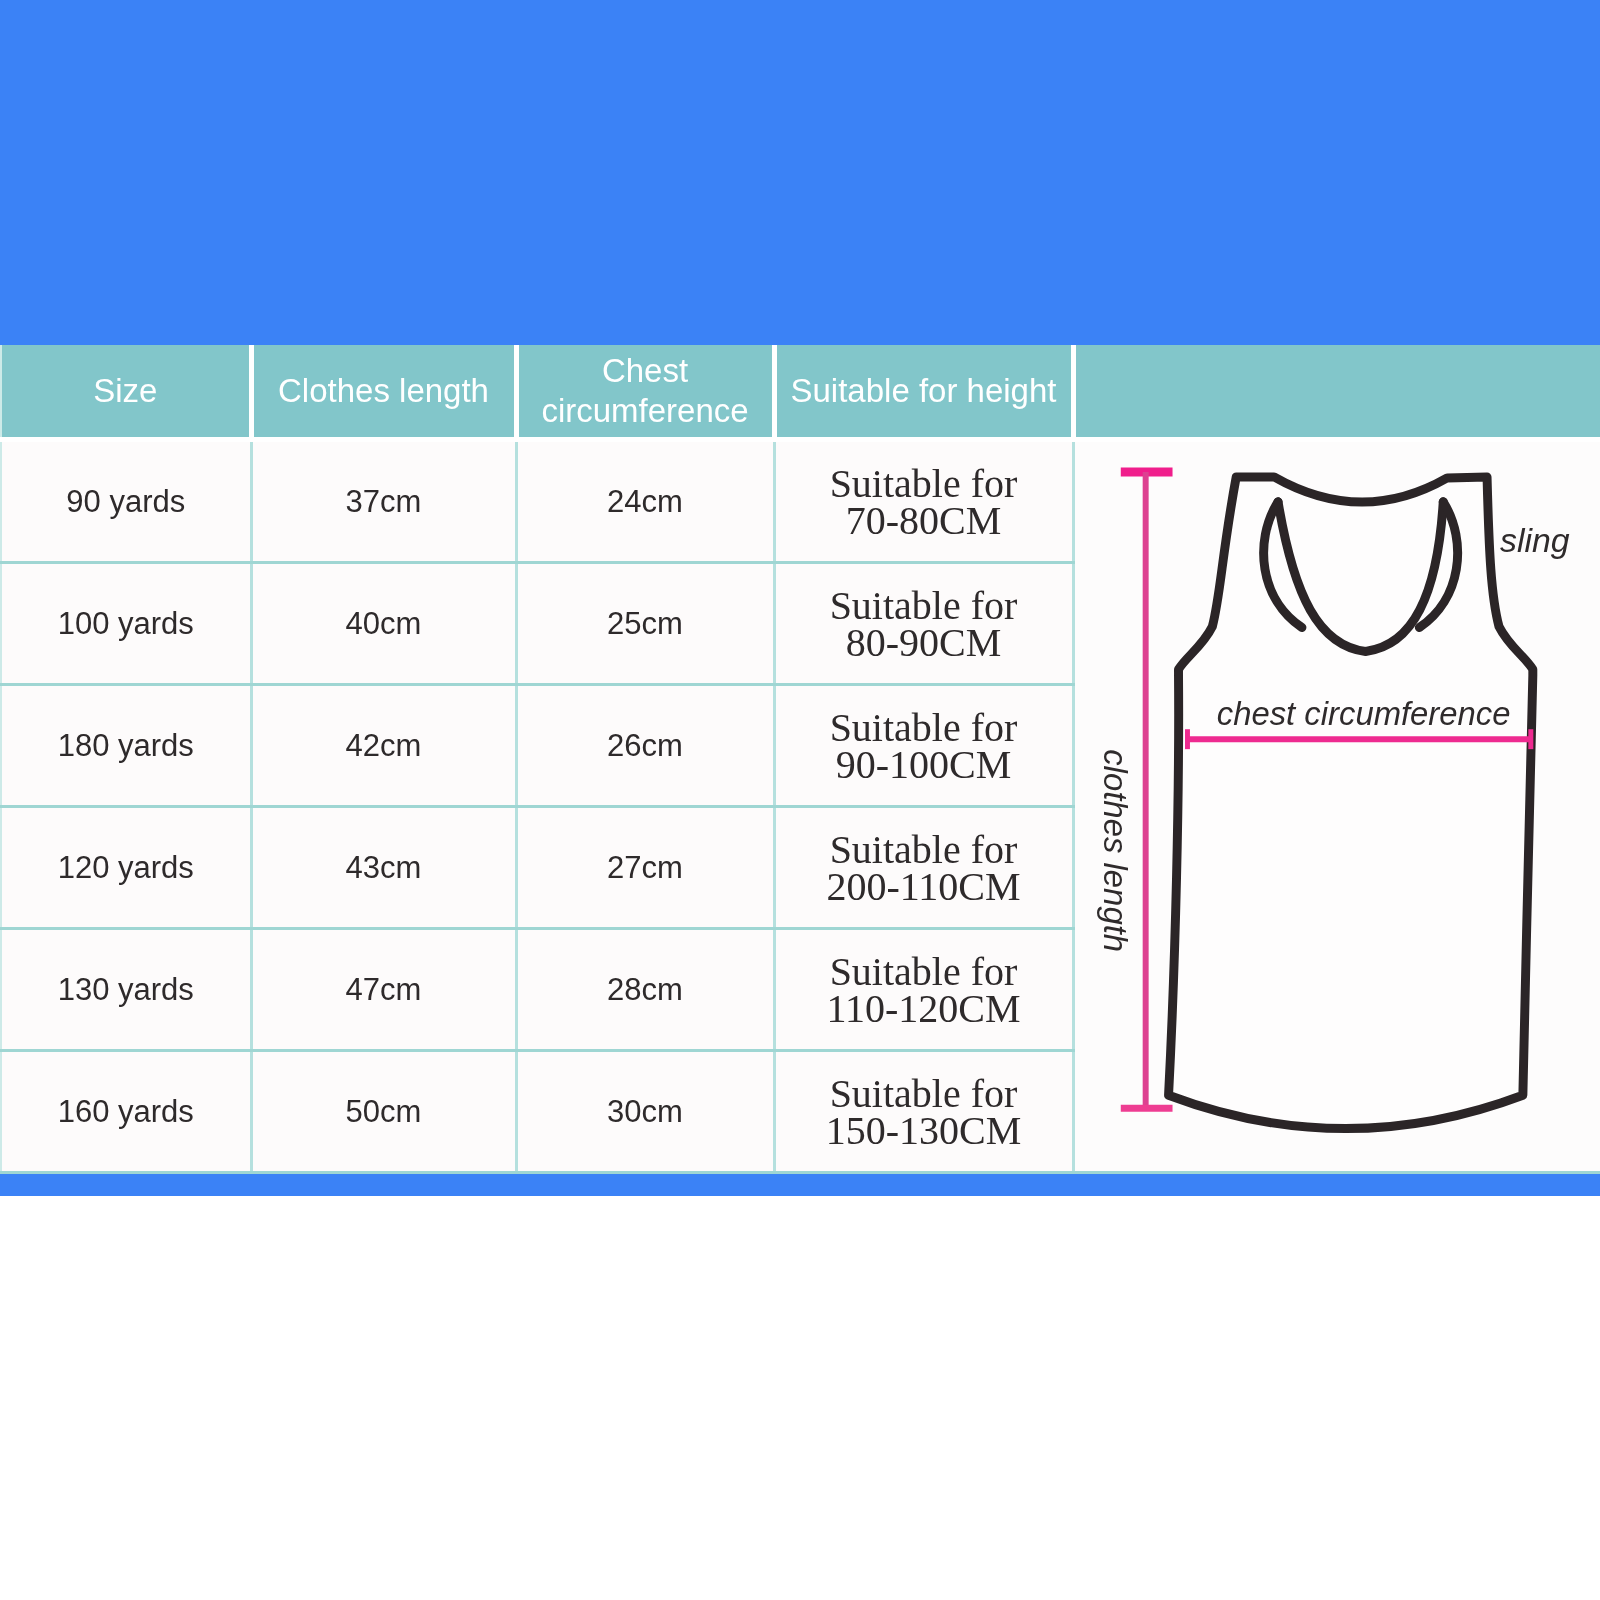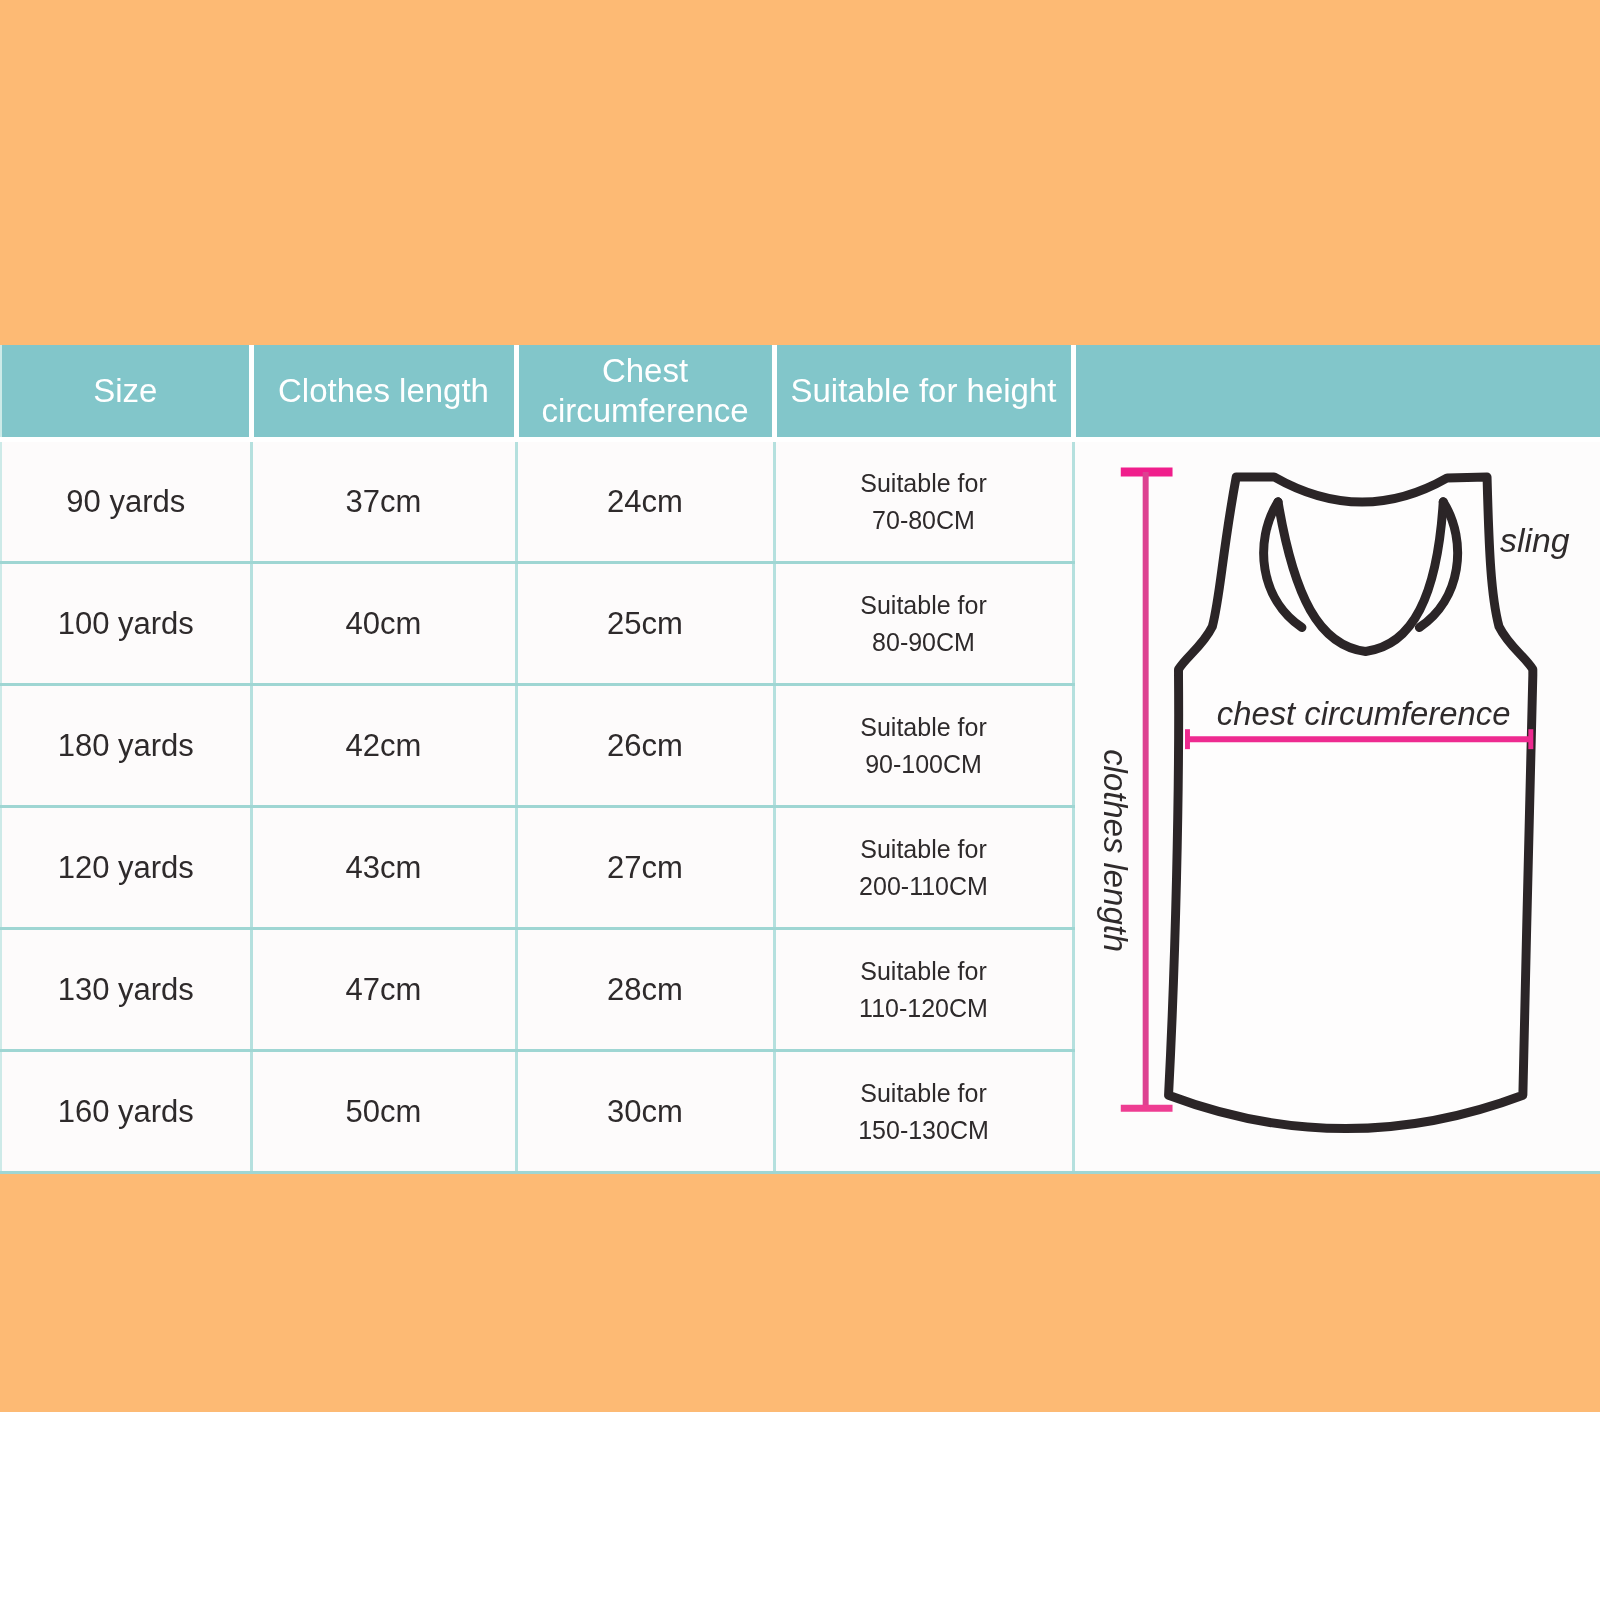--- a/index.html
+++ b/index.html
@@ -1,36 +1,36 @@
 <!DOCTYPE html>
 <html><head>
 <meta charset="utf-8">
 <style>
   html,body{margin:0;padding:0;background:#ffffff;}
   .canvas{
-    position:relative;width:1600px;height:1412px;background:#fdba74;
+    position:relative;width:1600px;height:1196px;background:#3b82f6;
     font-family:"Liberation Sans",sans-serif;overflow:hidden;
   }
   table.size-chart{
     position:absolute;left:0;top:345px;width:1600px;
     border-collapse:collapse;table-layout:fixed;
     border-left:2px solid #cdeae8;border-right:2px solid #cdeae8;
   }
   table.size-chart th{
     background:#82c6ca;color:#ffffff;font-weight:400;font-size:33px;line-height:40px;
     height:92px;padding:0;text-align:center;vertical-align:middle;
     border-right:5px solid #ffffff;border-bottom:5px solid #ffffff;
   }
   table.size-chart th.last{border-right:none;}
   table.size-chart td{
     background:#fdfbfb;color:#2e2a2b;font-size:31px;
     height:119px;padding:0;text-align:center;vertical-align:middle;
     border-right:3px solid #b5e0de;border-bottom:3px solid #9fd6d3;
   }
-  table.size-chart td.cell-height{font-size:25px;line-height:37px;}
+  table.size-chart td.cell-height{font-size:40px;line-height:37px;font-family:Liberation Serif, serif;}
   table.size-chart td.cell-height span{display:block;}
   table.size-chart td.diagram-cell{
     border-right:none;position:relative;background:#fdfcfc;font-style:italic;
   }
   .diagram-cell svg{position:absolute;left:0;top:0;width:100%;height:100%;display:block;}
   svg text{font-family:"Liberation Sans",sans-serif;fill:#2f2b2c;}
   .tip{
     position:absolute;left:0;top:1180px;width:1592px;
     text-align:right;font-size:31px;color:#2b2829;white-space:nowrap;
   }

